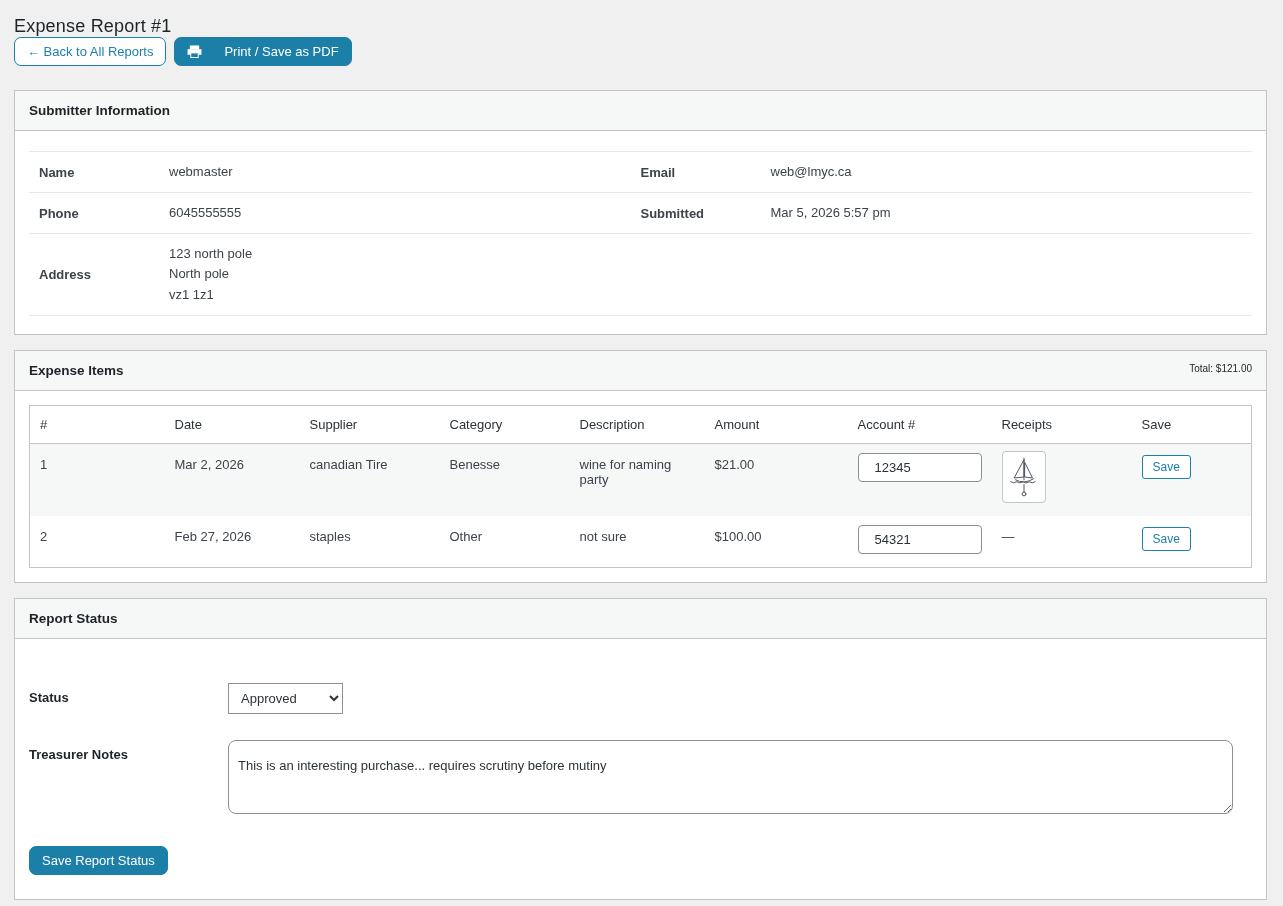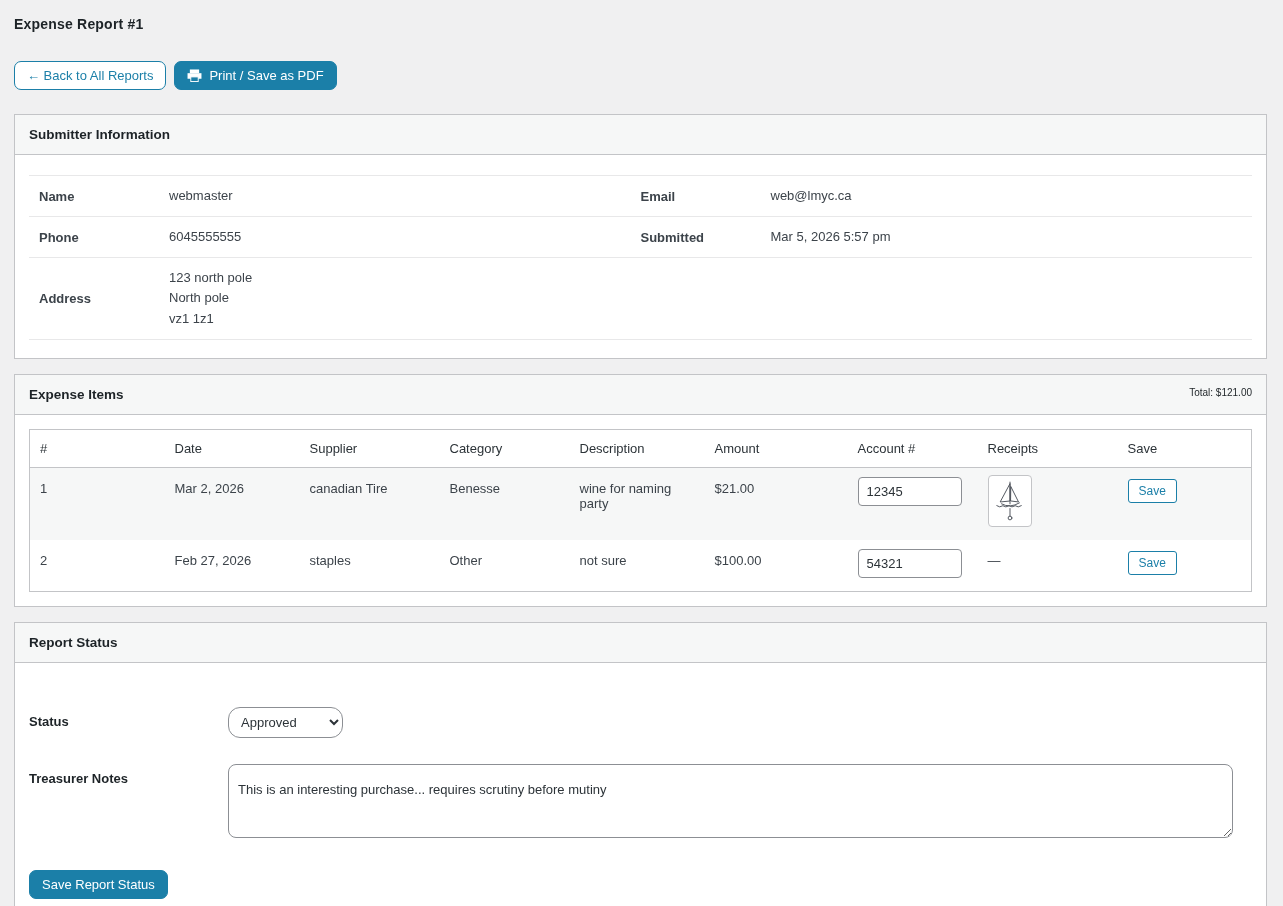--- a/index.html
+++ b/index.html
@@ -13,56 +13,56 @@
   }
   *{box-sizing:border-box}
   html,body{margin:0;padding:0}
   body{
     width:1283px;height:906px;overflow:hidden;
     background:#f0f0f1;
     font-family:"Liberation Sans",sans-serif;
     color:var(--text-body);
   }
   .wrap{padding:8px 16px 0 14px;}
-  h1.page-title{font-size:14px;font-weight:700;color:var(--text-dark);margin:8px 0 29px;letter-spacing:.2px}
+  h1.page-title{font-size:18px;font-weight:400;color:var(--text-dark);margin:8px 0 0;letter-spacing:.2px}
   .toolbar{display:flex;gap:8px;margin-bottom:24px}
   .btn{font-family:inherit;font-size:13px;line-height:1;border-radius:7px;cursor:pointer;padding:7px 12px}
   .btn-outline{background:#fff;border:1px solid var(--accent);color:var(--accent)}
-  .btn-primary{background:var(--accent);border:1px solid var(--accent);color:#fff;display:inline-flex;align-items:center;gap:7px}
+  .btn-primary{background:var(--accent);border:1px solid var(--accent);color:#fff;display:inline-flex;align-items:center;gap:22px}
   .btn-small{background:#fff;border:1px solid var(--accent);color:var(--accent);font-size:12px;padding:4px 10px;border-radius:3px;cursor:pointer;font-family:inherit}
 
   .card{background:#fff;border:1px solid var(--card-border);margin-bottom:15px}
   .card-header{background:#f6f7f7;border-bottom:1px solid var(--card-border);padding:12px 14px;
     font-size:13.5px;font-weight:600;color:var(--text-dark);display:flex;justify-content:space-between;align-items:flex-start}
   .card-header .total{font-weight:400;font-size:10px;color:var(--text-dark)}
   .card-body{padding:14px}
 
   
   .info-table{margin:6px 0 4px}
   .info-row{display:grid;grid-template-columns:130px 1fr 130px 1fr;padding:10px 10px;border-bottom:1px solid var(--line);font-size:13px;align-items:center}
   .info-row:first-child{border-top:1px solid var(--line)}
   .info-label{font-weight:600;color:var(--text-body)}
   .info-value{color:var(--text-body);white-space:pre-line;line-height:1.55}
 
   
   table.items{width:100%;border:1px solid var(--card-border);border-collapse:collapse;font-size:13px}
   table.items th{text-align:left;font-weight:400;color:#2c3338;padding:11px 10px;border-bottom:1px solid var(--card-border);background:#fff}
   table.items td{padding:13px 10px;vertical-align:top;color:var(--text-body)}
   table.items tr.stripe td{background:#f6f7f7}
-  .acct-input{width:104px;padding:6px 8px;font-size:13px;font-family:inherit;border:1px solid var(--input-border);border-radius:4px;color:#2c3338;margin-top:-4px}
+  .acct-input{width:124px;padding:6px 16px;font-size:13px;font-family:inherit;border:1px solid var(--input-border);border-radius:4px;color:#2c3338;margin-top:-4px}
   .receipt-thumb{width:44px;height:52px;border:1px solid var(--card-border);border-radius:4px;background:#fff;
     display:flex;align-items:center;justify-content:center;margin-top:-6px}
   td .btn-small{margin-top:-2px}
 
   
   .form-row{display:flex;align-items:flex-start;margin:12px 0 26px}
   .form-row.first{margin-top:30px}
   .form-label{width:199px;flex:0 0 199px;font-size:13px;font-weight:600;color:var(--text-dark);padding-top:7px}
   select.status-select{font-family:inherit;font-size:13px;color:#2c3338;padding:6px 26px 6px 8px;
-    border:1px solid var(--input-border);border-radius:12px;background:#fff;min-width:115px}
+    border:1px solid var(--input-border);border-radius:0;background:#fff;min-width:115px}
   textarea.notes{width:1005px;height:74px;font-family:inherit;font-size:13px;color:#2c3338;line-height:1.5;
     padding:15px 9px;border:1px solid var(--input-border);border-radius:8px;resize:both}
   .status-actions{margin:32px 0 10px}
 </style>
 </head>
 <body>
 
 <div class="wrap">
 
   <h1 class="page-title">Expense Report #1</h1>

